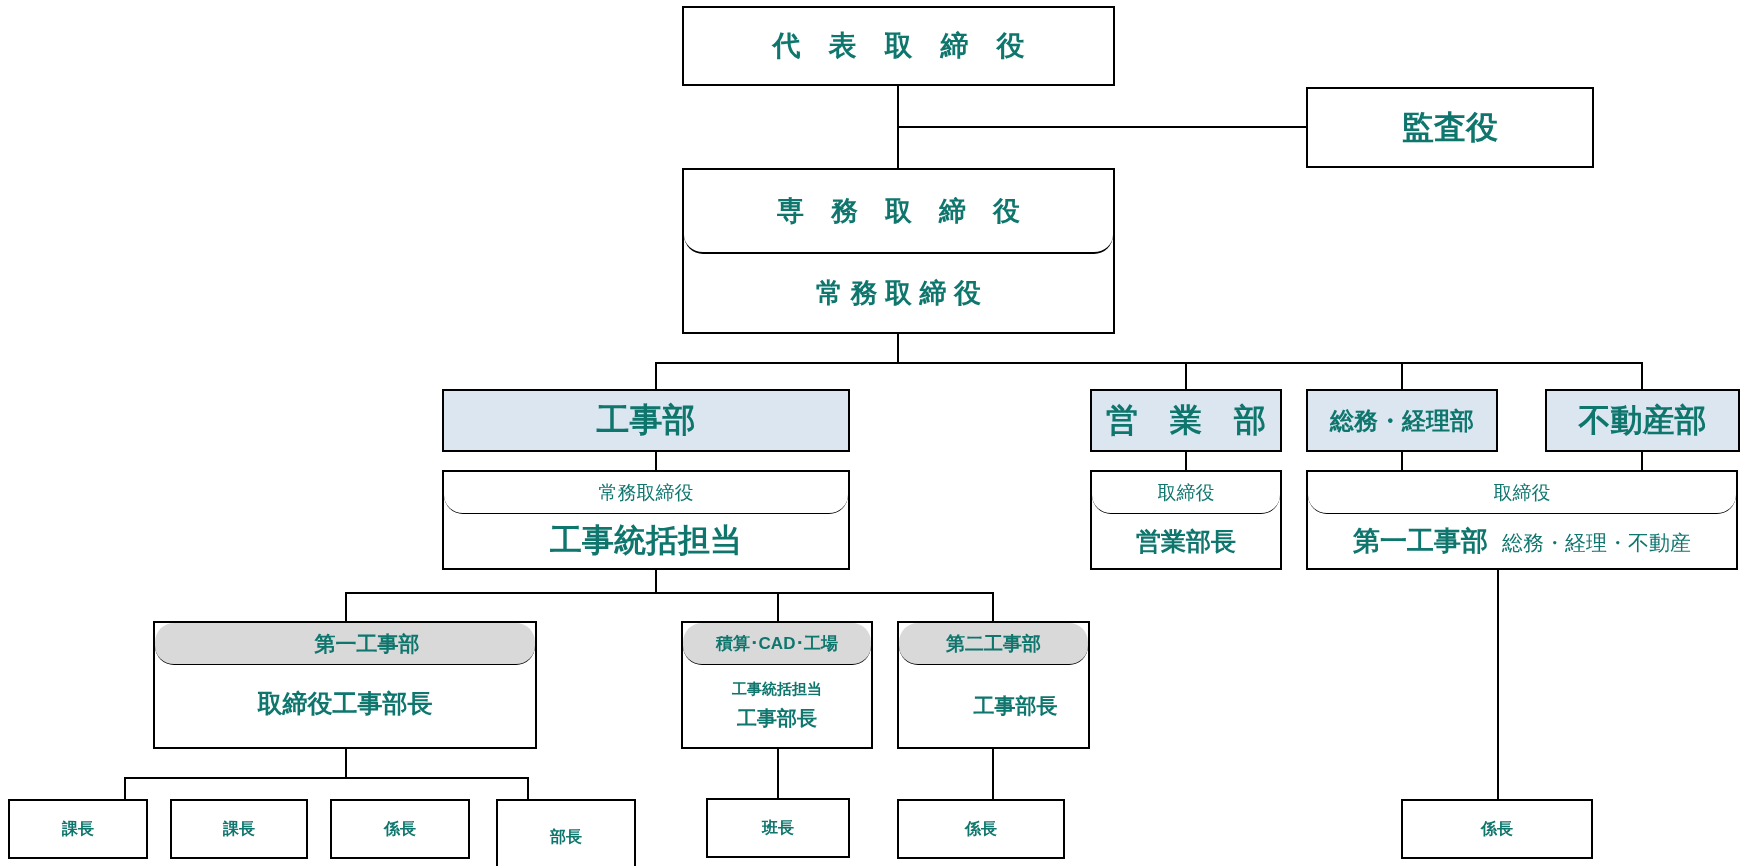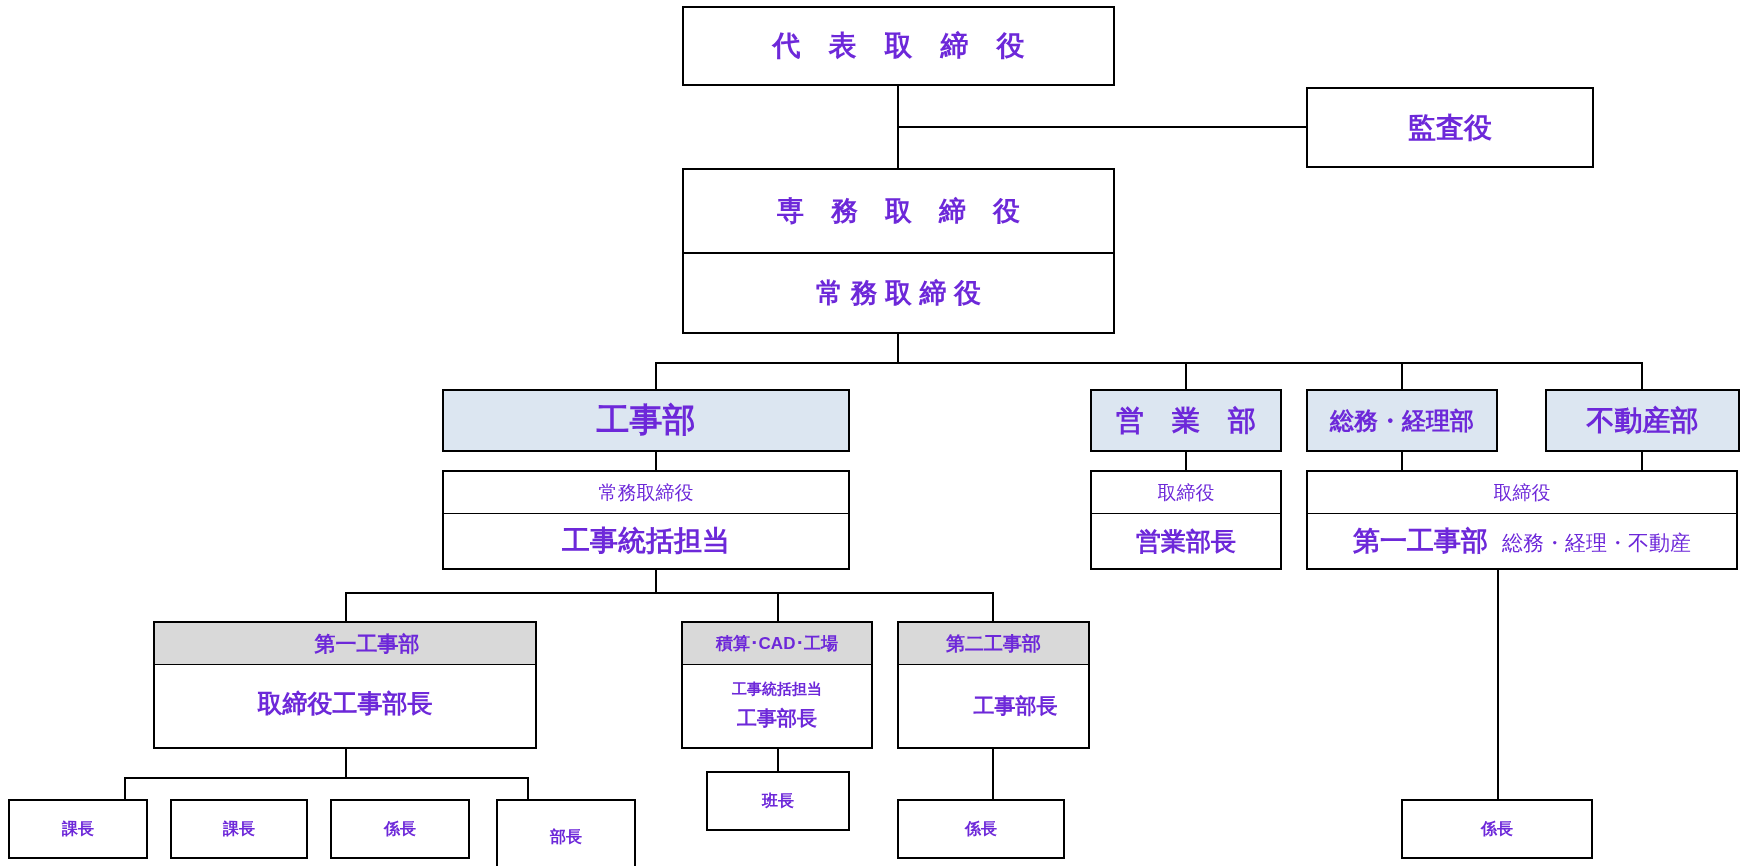--- a/index.html
+++ b/index.html
@@ -1,38 +1,38 @@
 <!DOCTYPE html>
 <html><head>
 <meta charset="utf-8">
 <style>
   html,body{margin:0;padding:0;background:#ffffff;}
   #canvas{
     position:relative;
     width:1744px;height:866px;
     background:#ffffff;
     font-family:"Liberation Sans","DejaVu Sans",sans-serif;
-    color:#6d28d9;
+    color:#0f766e;
     overflow:hidden;
   }
   .box{
     position:absolute;
     border:2px solid #000;
     background:#fff;
     box-sizing:border-box;
     display:flex;align-items:center;justify-content:center;
     text-align:center;
   }
   .box.blue{background:#dce6f1;}
   .box.col{flex-direction:column;align-items:stretch;justify-content:flex-start;padding:0;}
-  .row{display:flex;align-items:center;justify-content:center;box-sizing:border-box;}
+  .row{display:flex;align-items:center;justify-content:center;box-sizing:border-box;border-radius:19px;}
   .divider{border-bottom:1px solid #000;}
   .divider2{border-bottom:2px solid #000;}
   .hdr{background:#d9d9d9;border-bottom:1px solid #000;}
-  .t-xl{font-size:28px;font-weight:bold;}
+  .t-xl{font-size:32px;font-weight:bold;}
   .t-lg{font-size:25px;font-weight:bold;}
   .t-md{font-size:21px;font-weight:bold;padding-left:44px;}
   .t-sm{font-size:16px;font-weight:bold;}
   .t-reg{font-size:19px;font-weight:normal;}
   .t-scope{font-size:21px;font-weight:normal;}
   .t-tiny{font-size:15px;font-weight:bold;}
   .line{position:absolute;background:#000;}
   .h{height:2px;}
   .v{width:2px;}
   .stack{display:flex;flex-direction:column;align-items:center;justify-content:center;gap:6px;}
@@ -163,21 +163,21 @@
   </div>
   <div class="box t-sm" style="left:170px;top:799px;width:138px;height:60px;">
     <span>課長</span>
   </div>
   <div class="box t-sm" style="left:330px;top:799px;width:140px;height:60px;">
     <span>係長</span>
   </div>
   <div class="box t-sm" style="left:496px;top:799px;width:140px;height:76px;">
     <span>部長</span>
   </div>
-  <div class="box t-sm" style="left:706px;top:771px;width:144px;height:60px;">
+  <div class="box t-sm" style="left:706px;top:798px;width:144px;height:60px;">
     <span>班長</span>
   </div>
   <div class="box t-sm" style="left:897px;top:799px;width:168px;height:60px;">
     <span>係長</span>
   </div>
   <div class="box t-sm" style="left:1401px;top:799px;width:192px;height:60px;">
     <span>係長</span>
   </div>
 
 </div>

